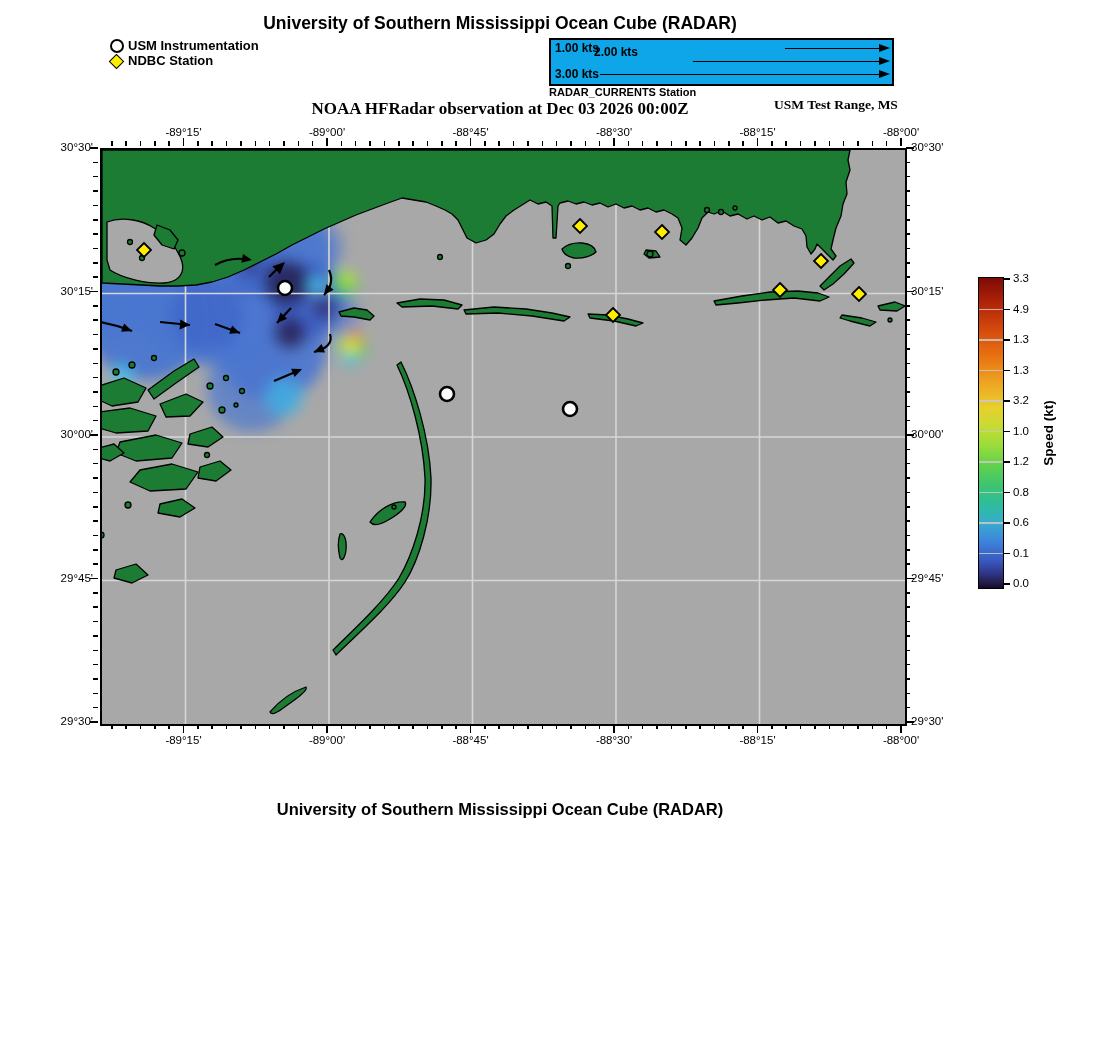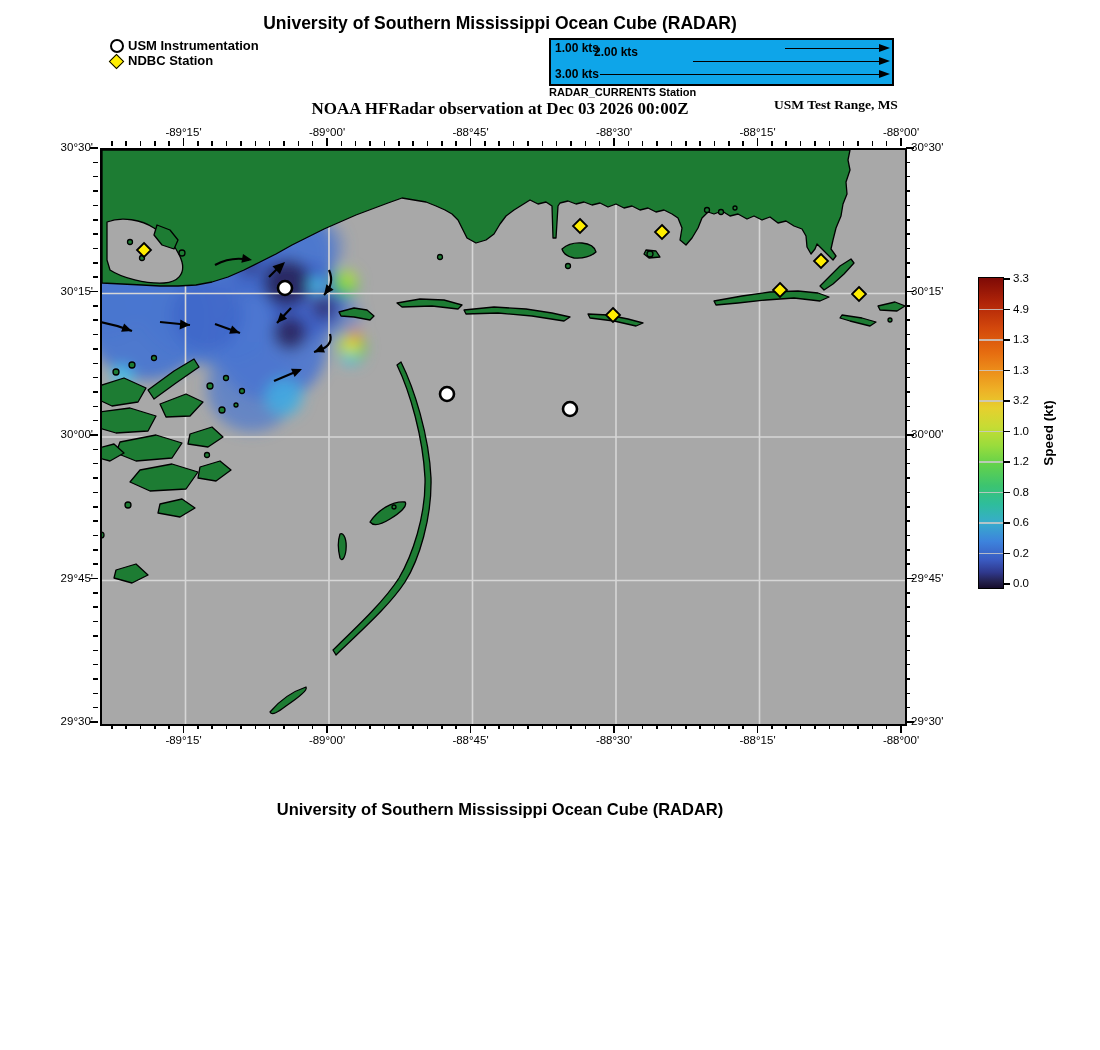--- a/index.html
+++ b/index.html
@@ -458,19 +458,19 @@
     <div class="cbar-label" style="position: absolute; left: 1013px; top: 394px;">3.2</div>
     <div class="cbar-tick" style="position: absolute; left: 1004px; top: 430.7px;"></div>
     <div class="cbar-label" style="position: absolute; left: 1013px; top: 424.5px;">1.0</div>
     <div class="cbar-tick" style="position: absolute; left: 1004px; top: 461.2px;"></div>
     <div class="cbar-label" style="position: absolute; left: 1013px; top: 455px;">1.2</div>
     <div class="cbar-tick" style="position: absolute; left: 1004px; top: 491.7px;"></div>
     <div class="cbar-label" style="position: absolute; left: 1013px; top: 485.5px;">0.8</div>
     <div class="cbar-tick" style="position: absolute; left: 1004px; top: 522.2px;"></div>
     <div class="cbar-label" style="position: absolute; left: 1013px; top: 516px;">0.6</div>
     <div class="cbar-tick" style="position: absolute; left: 1004px; top: 552.7px;"></div>
-    <div class="cbar-label" style="position: absolute; left: 1013px; top: 546.5px;">0.2</div>
+    <div class="cbar-label" style="position: absolute; left: 1013px; top: 546.5px;">0.1</div>
     <div class="cbar-tick" style="position: absolute; left: 1004px; top: 583.2px;"></div>
     <div class="cbar-label" style="position: absolute; left: 1013px; top: 577px;">0.0</div>
   </div>
 <div class="abs cbar-title" style="left:1048px;top:433px;">Speed (kt)</div>
 
 <div class="abs bottom-title" style="top:800px;">University of Southern Mississippi Ocean Cube (RADAR)</div>
 
 </body></html>

